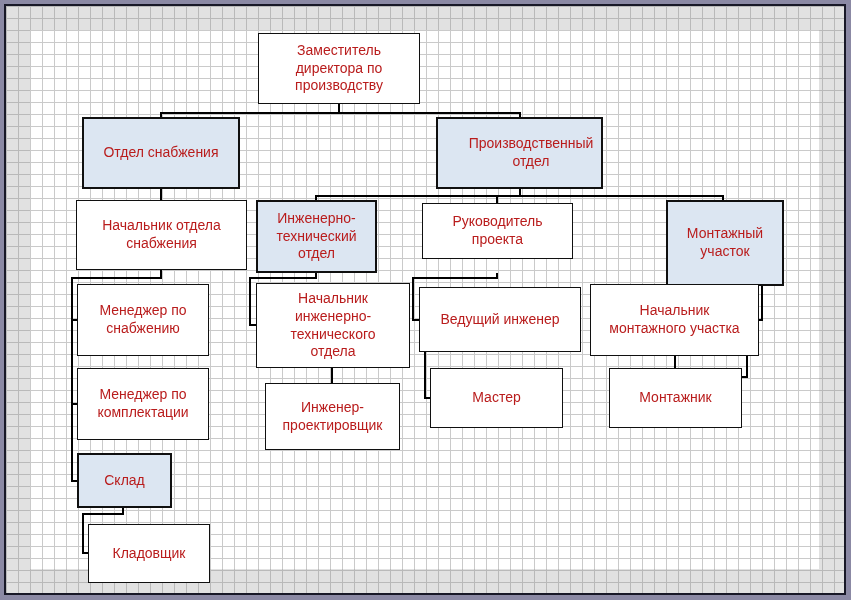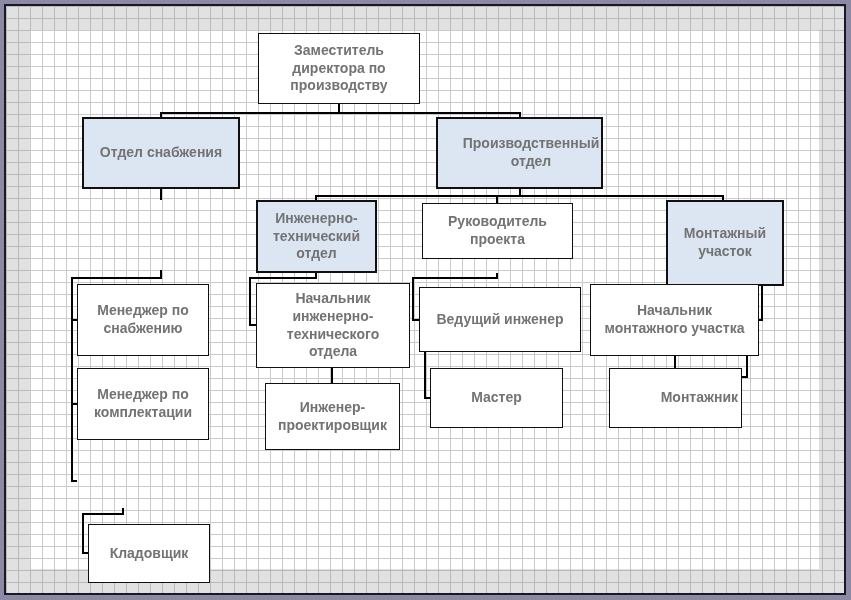--- a/index.html
+++ b/index.html
@@ -34,23 +34,22 @@
     background:var(--plain-fill,#ffffff);
     border:1.4px solid var(--border-color,#101010);
     pointer-events:auto;
   }
   .node.highlight{
     background:var(--highlight-fill,#dce6f2);
     border-width:2.5px;
   }
   .node .lbl{
     white-space:pre-line;text-align:center;
-    font-size:14px;line-height:1.27;color:#737373;
+    font-size:14px;line-height:1.27;color:#b91c1c;
     padding:1px 3px;
-    font-weight:bold;
   }
 </style>
 </head>
 <body>
 
 <div class="root">
   <div class="canvas-inner">
     <div class="page"></div>
   </div>
   <div class="shape-layer">
@@ -78,40 +77,47 @@
 директора по
 производству</span>
       </div>
       <div class="node highlight" style="left: 82px; top: 117px; width: 158px; height: 72px;">
         <span class="lbl">Отдел снабжения</span>
       </div>
       <div class="node highlight" style="left: 436px; top: 117px; width: 167px; height: 72px; padding-left: 23px;">
         <span class="lbl">Производственный
 отдел</span>
       </div>
+      <div class="node" style="left: 76px; top: 200px; width: 171px; height: 70px;">
+        <span class="lbl">Начальник отдела
+снабжения</span>
+      </div>
       <div class="node highlight" style="left: 256px; top: 200px; width: 121px; height: 73px;">
         <span class="lbl">Инженерно-
 технический
 отдел</span>
       </div>
       <div class="node" style="left: 422px; top: 203px; width: 151px; height: 56px;">
         <span class="lbl">Руководитель
 проекта</span>
       </div>
       <div class="node highlight" style="left: 666px; top: 200px; width: 118px; height: 86px;">
         <span class="lbl">Монтажный
 участок</span>
       </div>
       <div class="node" style="left: 77px; top: 284px; width: 132px; height: 72px;">
         <span class="lbl">Менеджер по
 снабжению</span>
       </div>
       <div class="node" style="left: 77px; top: 368px; width: 132px; height: 72px;">
         <span class="lbl">Менеджер по
 комплектации</span>
+      </div>
+      <div class="node highlight" style="left: 77px; top: 453px; width: 95px; height: 55px;">
+        <span class="lbl">Склад</span>
       </div>
       <div class="node" style="left: 88px; top: 524px; width: 122px; height: 59px;">
         <span class="lbl">Кладовщик</span>
       </div>
       <div class="node" style="left: 256px; top: 283px; width: 154px; height: 85px;">
         <span class="lbl">Начальник
 инженерно-
 технического
 отдела</span>
       </div>
@@ -122,17 +128,17 @@
       <div class="node" style="left: 419px; top: 287px; width: 162px; height: 65px; justify-content: center;">
         <span class="lbl">Ведущий инженер</span>
       </div>
       <div class="node" style="left: 430px; top: 368px; width: 133px; height: 60px;">
         <span class="lbl">Мастер</span>
       </div>
       <div class="node" style="left: 590px; top: 284px; width: 169px; height: 72px;">
         <span class="lbl">Начальник
 монтажного участка</span>
       </div>
-      <div class="node" style="left: 609px; top: 368px; width: 133px; height: 60px; justify-content: flex-end;">
+      <div class="node" style="left: 609px; top: 368px; width: 133px; height: 60px;">
         <span class="lbl">Монтажник</span>
       </div>
     </div>
 </div>
 
 </body></html>

